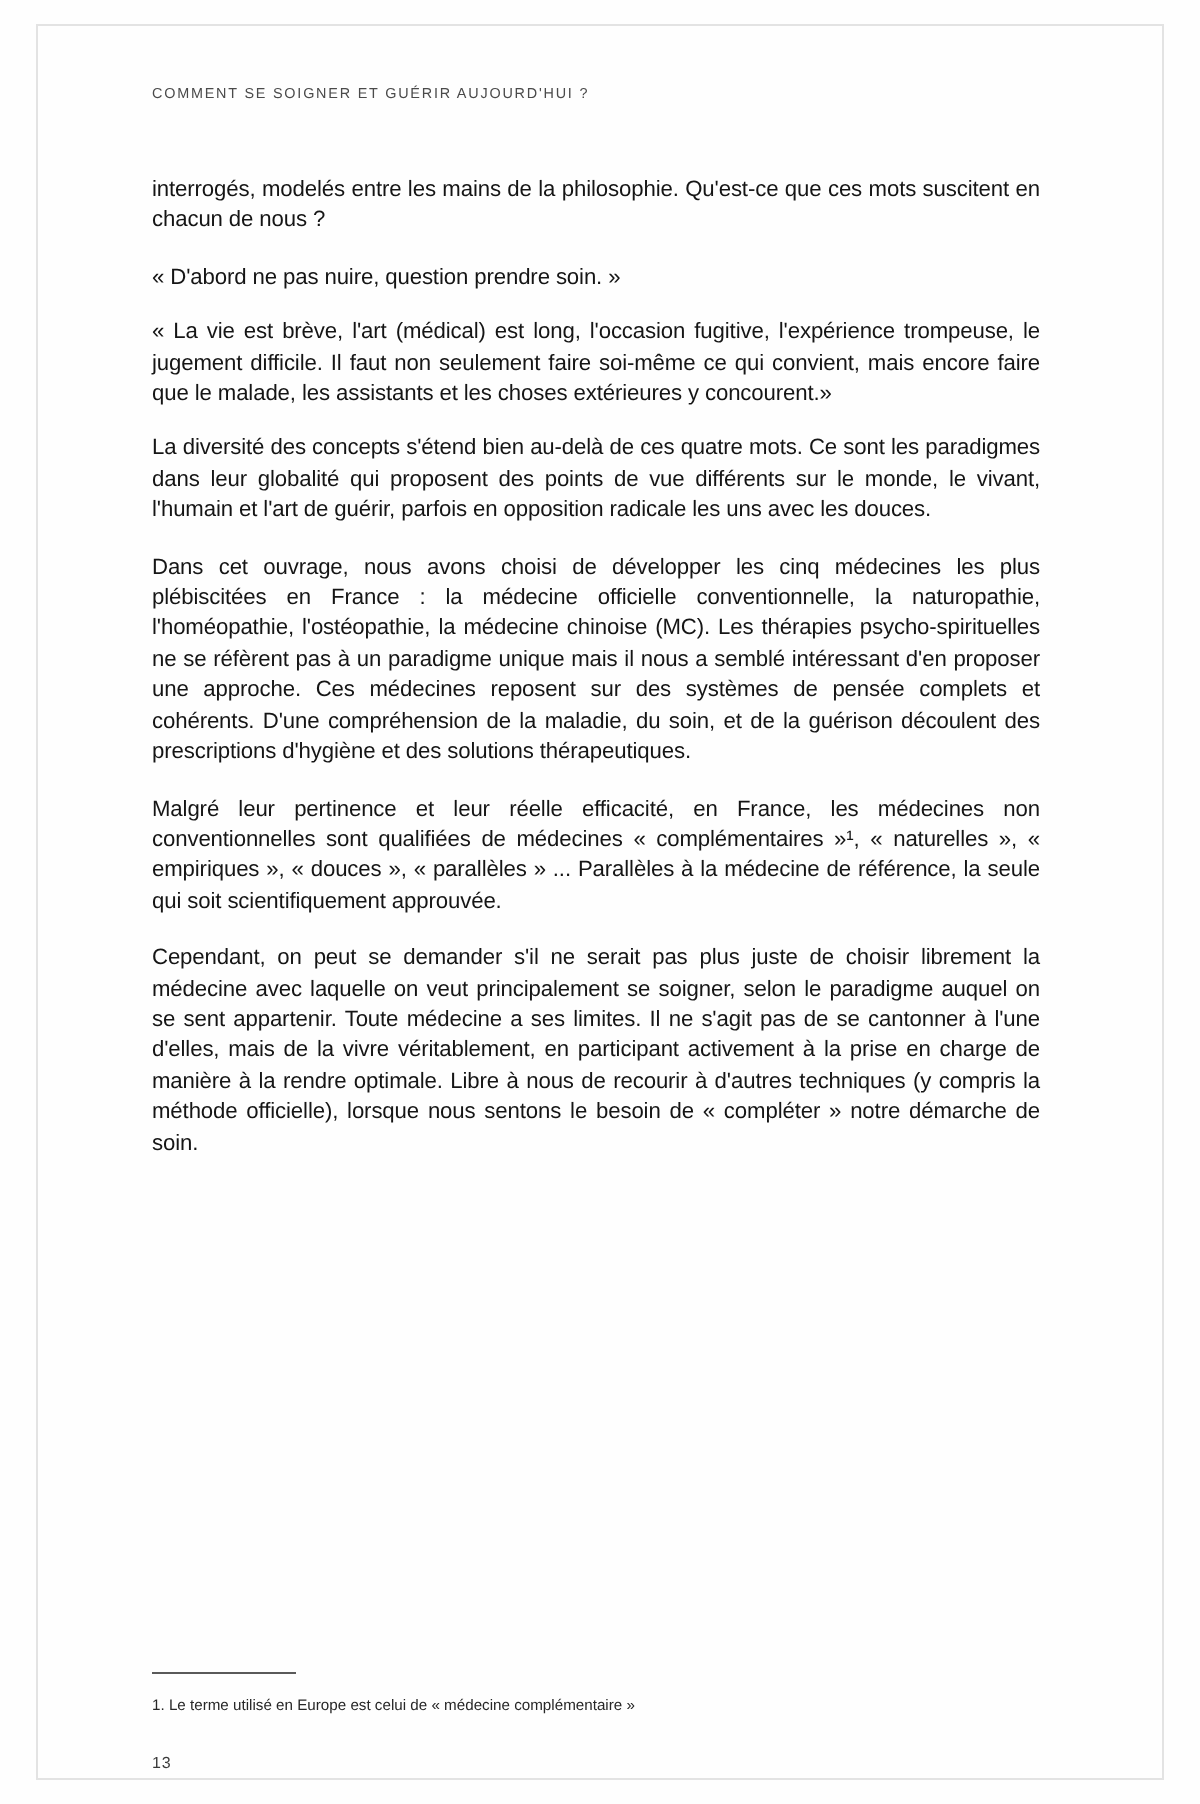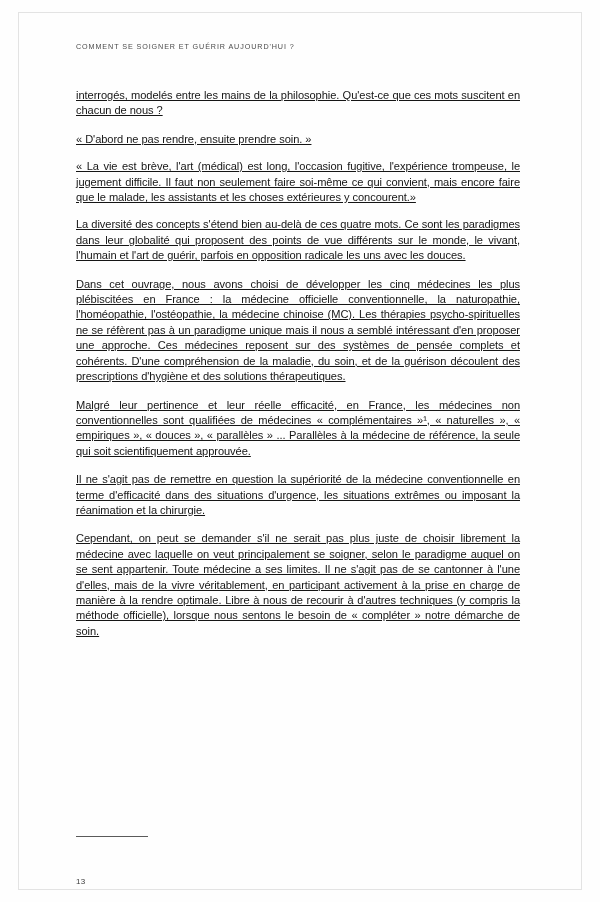--- a/index.html
+++ b/index.html
@@ -47,21 +47,20 @@
     width: 444px;
   }
   .content p {
     margin: 0 0 13px 0;
     font-size: 11.1px;
     line-height: 15.4px;
     text-align: justify;
     color: #151515;
     font-family: "Liberation Sans", sans-serif;
     letter-spacing: -0.06px;
-    text-decoration: underline;
   }
   .content p.quote {
     margin-bottom: 12px;
   }
   .footnote-area {
     position: absolute;
     left: 76px;
     top: 836px;
     width: 444px;
   }
@@ -90,27 +89,27 @@
 </head>
 <body>
 
 <div class="page">
   <div class="page-frame"></div>
 
   <div class="running-head">COMMENT SE SOIGNER ET GUÉRIR AUJOURD'HUI ?</div>
 
   <div class="content">
     <p>interrogés, modelés entre les mains de la philosophie. Qu'est-ce que ces mots suscitent en chacun de nous ?</p>
-    <p class="quote">« D'abord ne pas rendre, ensuite prendre soin. »</p>
+    <p class="quote">« D'abord ne pas nuire, question prendre soin. »</p>
     <p class="quote">« La vie est brève, l'art (médical) est long, l'occasion fugitive, l'expérience trompeuse, le jugement difficile. Il faut non seulement faire soi-même ce qui convient, mais encore faire que le malade, les assistants et les choses extérieures y concourent.»</p>
     <p>La diversité des concepts s'étend bien au-delà de ces quatre mots. Ce sont les paradigmes dans leur globalité qui proposent des points de vue différents sur le monde, le vivant, l'humain et l'art de guérir, parfois en opposition radicale les uns avec les douces.</p>
     <p>Dans cet ouvrage, nous avons choisi de développer les cinq médecines les plus plébiscitées en France : la médecine officielle conventionnelle, la naturopathie, l'homéopathie, l'ostéopathie, la médecine chinoise (MC). Les thérapies psycho-spirituelles ne se réfèrent pas à un paradigme unique mais il nous a semblé intéressant d'en proposer une approche. Ces médecines reposent sur des systèmes de pensée complets et cohérents. D'une compréhension de la maladie, du soin, et de la guérison découlent des prescriptions d'hygiène et des solutions thérapeutiques.</p>
     <p>Malgré leur pertinence et leur réelle efficacité, en France, les médecines non conventionnelles sont qualifiées de médecines « complémentaires »¹, « naturelles », « empiriques », « douces », « parallèles » ... Parallèles à la médecine de référence, la seule qui soit scientifiquement approuvée.</p>
-    <p>Il ne s'agit pas de remettre en question la supériorité de la médecine conventionnelle en terme d'efficacité dans des situations d'urgence, les situations extrêmes ou imposant la réanimation et la chirurgie.</p>
     <p>Cependant, on peut se demander s'il ne serait pas plus juste de choisir librement la médecine avec laquelle on veut principalement se soigner, selon le paradigme auquel on se sent appartenir. Toute médecine a ses limites. Il ne s'agit pas de se cantonner à l'une d'elles, mais de la vivre véritablement, en participant activement à la prise en charge de manière à la rendre optimale. Libre à nous de recourir à d'autres techniques (y compris la méthode officielle), lorsque nous sentons le besoin de « compléter » notre démarche de soin.</p>
   </div>
 
   <div class="footnote-area">
     <div class="footnote-rule"></div>
+    <div class="footnote-text">1. Le terme utilisé en Europe est celui de « médecine complémentaire »</div>
   </div>
 
   <div class="folio">13</div>
 </div>
 
 </body></html>

